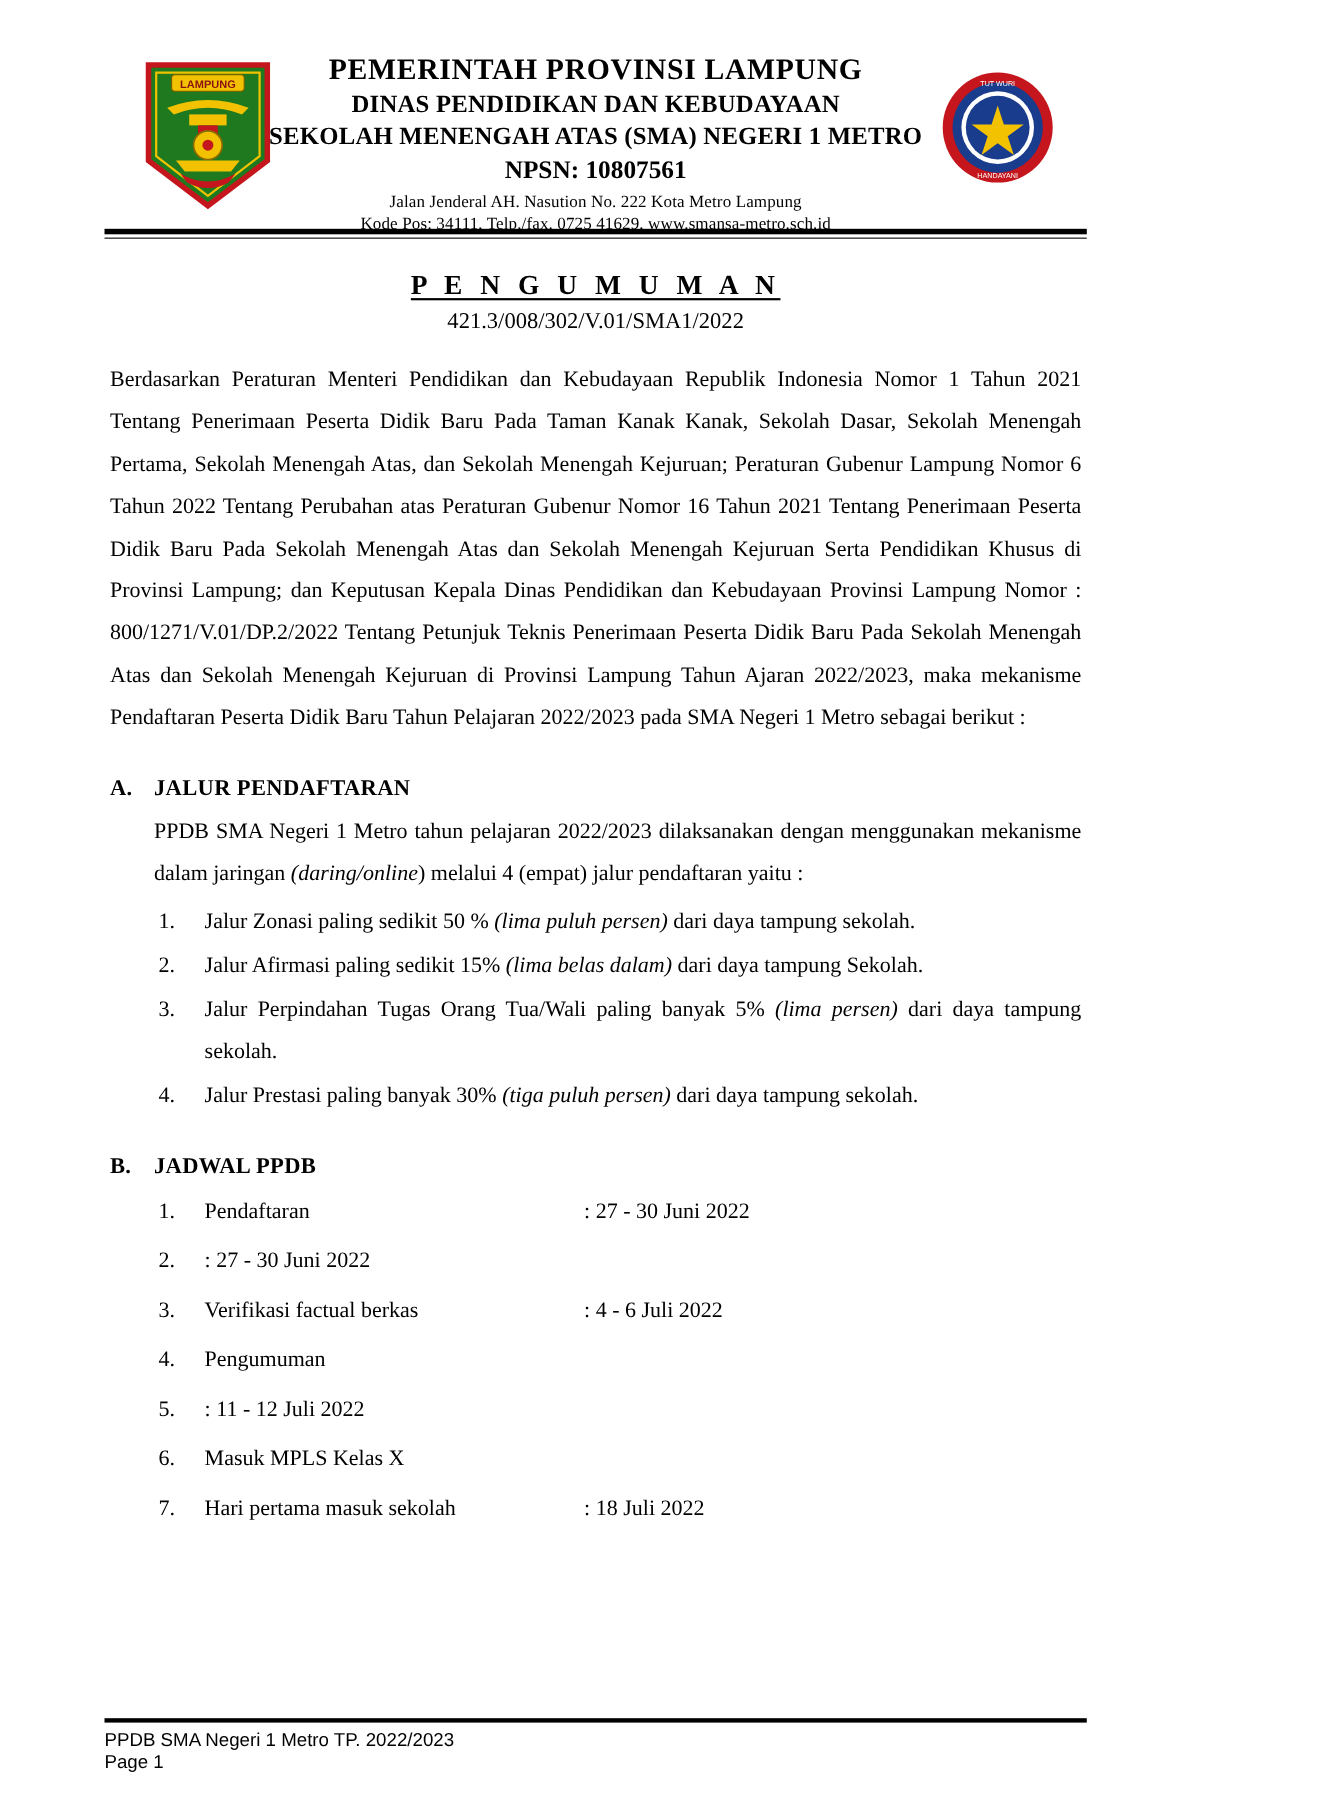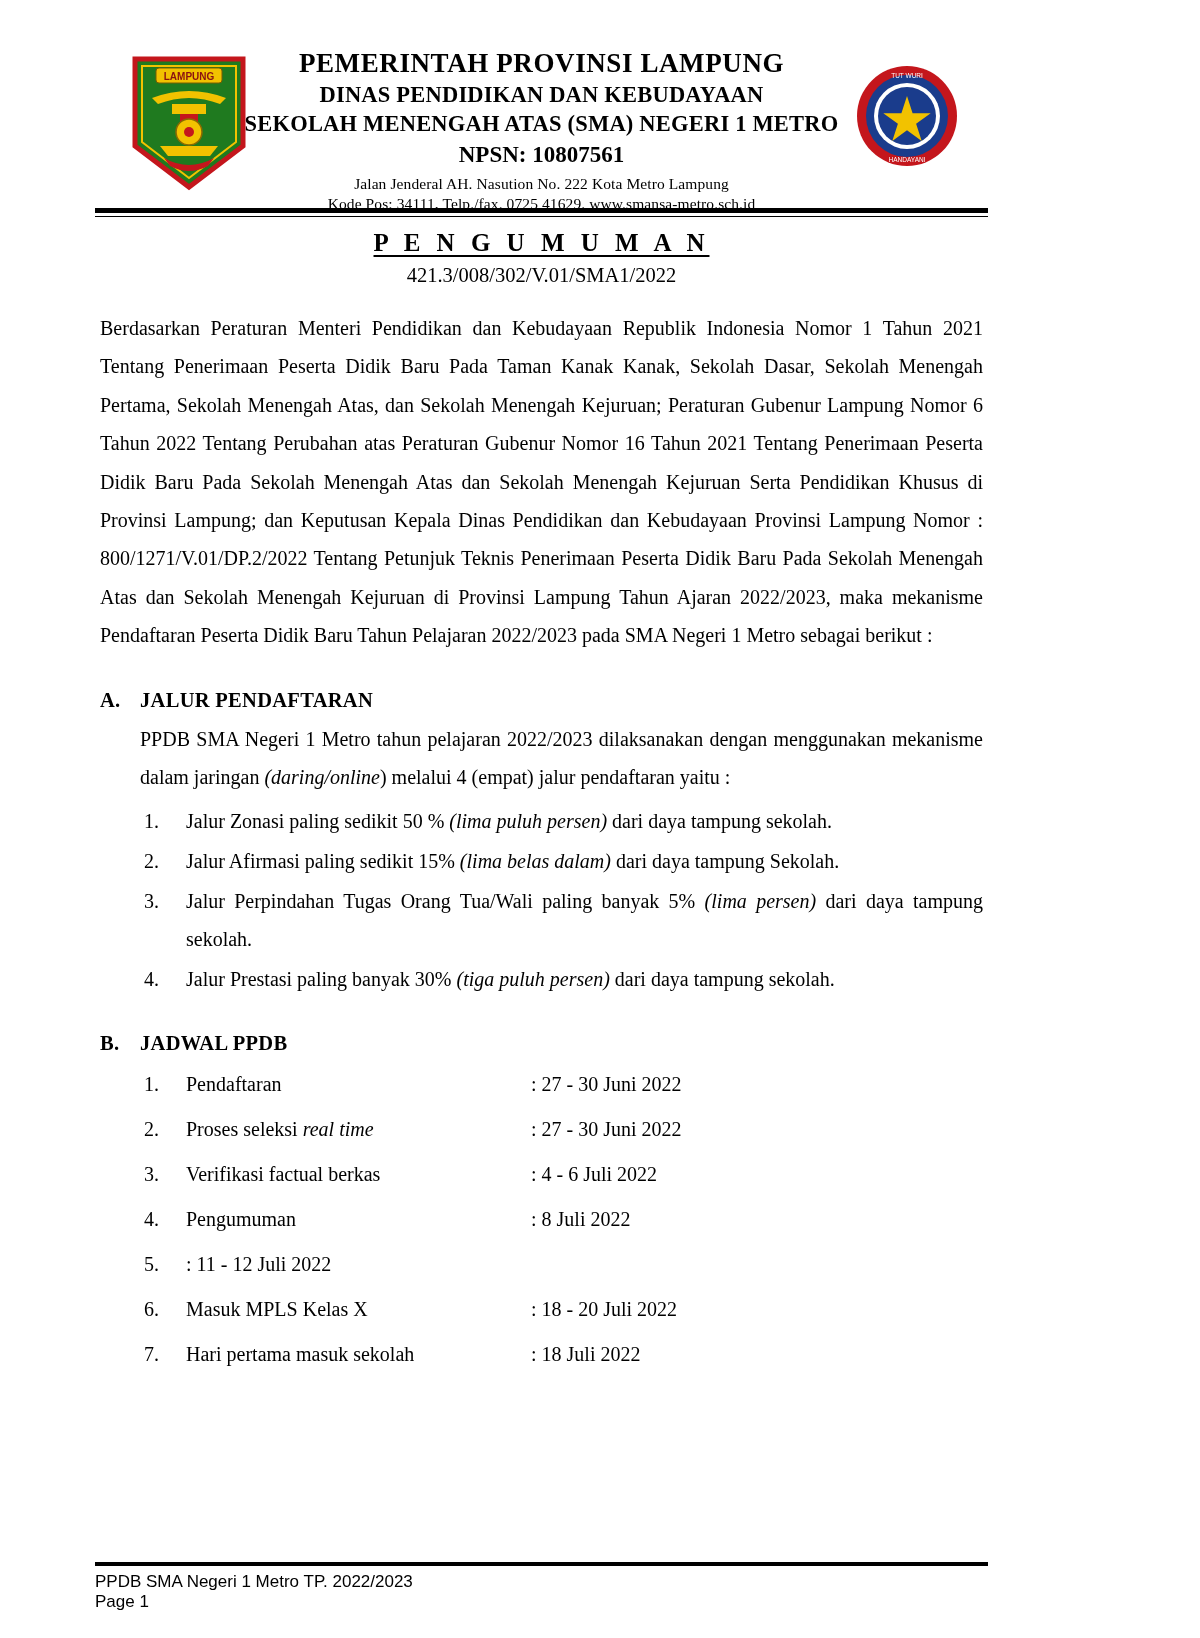--- a/index.html
+++ b/index.html
@@ -91,21 +91,21 @@
   }
   .rule-thick {
     border-top: 5px solid #000;
     border-bottom: 1.5px solid #000;
     height: 3px;
   }
 
   
   .title-block {
     text-align: center;
-    margin-top: 12px;
+    margin-top: 29px;
   }
   .doc-title {
     font-weight: bold;
     font-size: 25px;
     letter-spacing: 5px;
     text-decoration: underline;
     text-underline-offset: 4px;
   }
   .doc-number {
     font-size: 20.5px;
@@ -306,45 +306,42 @@
       <div class="section-body">
 
         <div class="sched-item">
           <span class="sched-num">1.</span>
           <span class="sched-label"><span>Pendaftaran</span><em></em></span>
           <span class="sched-value">: 27 - 30 Juni 2022</span>
         </div>
 
         <div class="sched-item">
           <span class="sched-num">2.</span>
-          <span class="sched-label"><span>Proses seleksi </span><em>real time</em></span>
           <span class="sched-value">: 27 - 30 Juni 2022</span>
         </div>
 
         <div class="sched-item">
           <span class="sched-num">3.</span>
           <span class="sched-label"><span>Verifikasi factual berkas</span><em></em></span>
           <span class="sched-value">: 4 - 6 Juli 2022</span>
         </div>
 
         <div class="sched-item">
           <span class="sched-num">4.</span>
           <span class="sched-label"><span>Pengumuman</span><em></em></span>
-          <span class="sched-value">: 8 Juli 2022</span>
         </div>
 
         <div class="sched-item">
           <span class="sched-num">5.</span>
           <span class="sched-value">: 11 - 12 Juli 2022</span>
         </div>
 
         <div class="sched-item">
           <span class="sched-num">6.</span>
           <span class="sched-label"><span>Masuk MPLS Kelas X</span><em></em></span>
-          <span class="sched-value">: 18 - 20 Juli 2022</span>
         </div>
 
         <div class="sched-item">
           <span class="sched-num">7.</span>
           <span class="sched-label"><span>Hari pertama masuk sekolah</span><em></em></span>
           <span class="sched-value">: 18 Juli 2022</span>
         </div>
 
       </div>
     </div>

